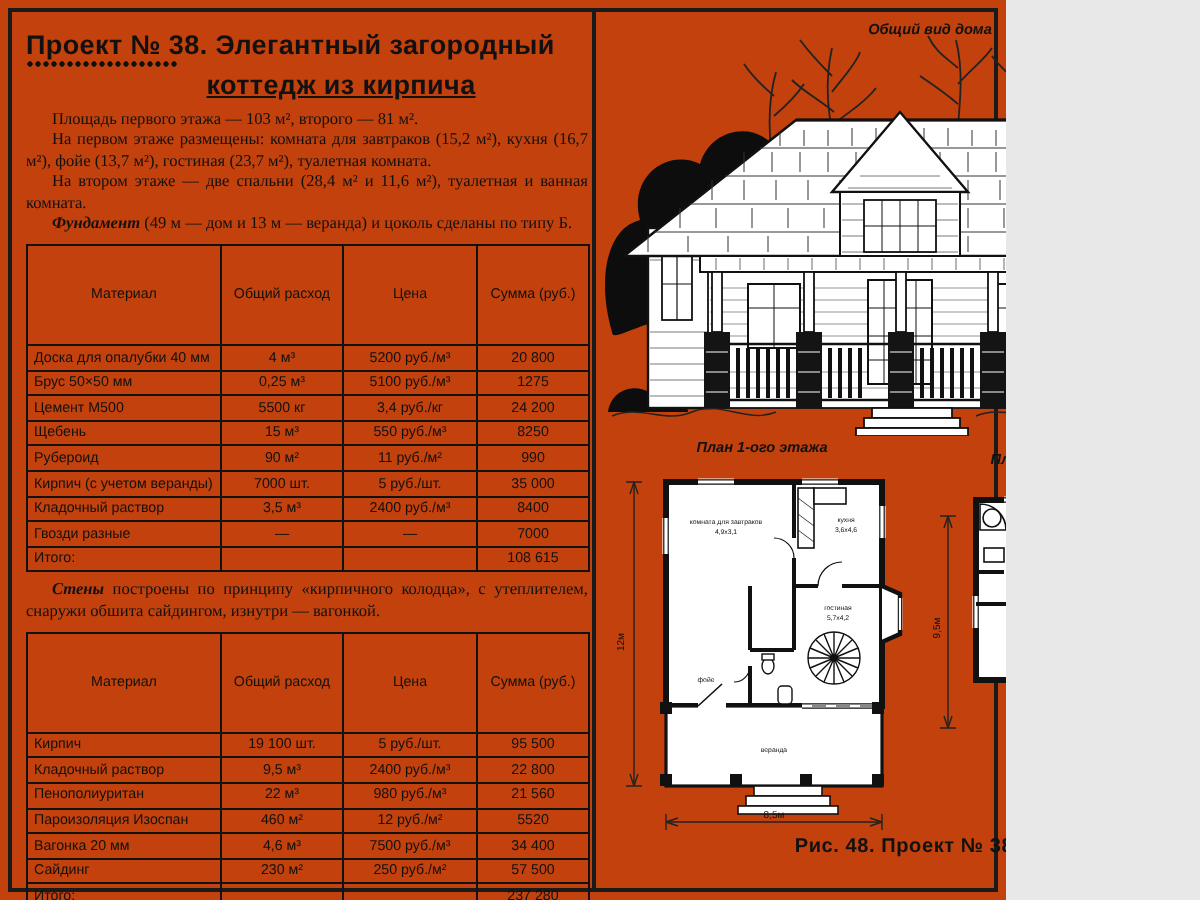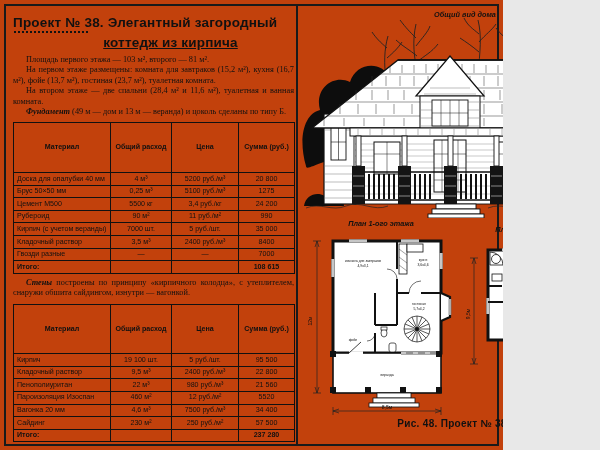--- a/index.html
+++ b/index.html
@@ -15,23 +15,23 @@
   .flourish{display:block;width:76px;height:4px;margin:0 0 1px 0;
             background-image:radial-gradient(circle at 2px 2px,#111 1.2px,rgba(0,0,0,0) 1.5px);
             background-size:4px 4px;background-repeat:repeat-x;}
   .body{margin-top:5px;font-family:"Liberation Serif",serif;font-size:8.3px;line-height:10.4px;text-align:justify;}
   .body p{margin:0;text-indent:13px;}
   .lead{font-weight:bold;font-style:italic;}
 
   table{border-collapse:collapse;width:281px;margin-top:5px;table-layout:fixed;}
   th,td{border:1px solid #111;font-size:7.1px;line-height:8.6px;padding:1.5px 3px;
         text-align:center;overflow:hidden;white-space:nowrap;}
-  th{font-weight:bold;padding:20px 2px;}
+  th{font-weight:normal;padding:20px 2px;}
   td:first-child{text-align:left;}
-  tr.total td{font-weight:bold;}
+  tr.total td{font-weight:normal;}
   .note{margin:4px 0 0 0;font-family:"Liberation Serif",serif;font-size:8.3px;line-height:10.4px;
         text-align:justify;text-indent:13px;}
 
   
   .abs{position:absolute;}
   .draw-label{font-size:7.3px;font-weight:bold;text-align:center;font-style:italic;}
   .caption{font-size:10px;font-weight:bold;text-align:center;letter-spacing:.3px;}
   svg{display:block;}
   svg text{font-family:"Liberation Sans",sans-serif;fill:#111;}
   .room-lbl{font-size:3.4px;text-anchor:middle;}
@@ -84,20 +84,26 @@
             <td>5100 руб./м³</td>
             <td>1275</td>
           </tr>
       <tr>
             <td>Цемент М500</td>
             <td>5500 кг</td>
             <td>3,4 руб./кг</td>
             <td>24 200</td>
           </tr>
       <tr>
+            <td>Щебень</td>
+            <td>15 м³</td>
+            <td>550 руб./м³</td>
+            <td>8250</td>
+          </tr>
+      <tr>
             <td>Рубероид</td>
             <td>90 м²</td>
             <td>11 руб./м²</td>
             <td>990</td>
           </tr>
       <tr>
             <td>Кирпич (с учетом веранды)</td>
             <td>7000 шт.</td>
             <td>5 руб./шт.</td>
             <td>35 000</td>

